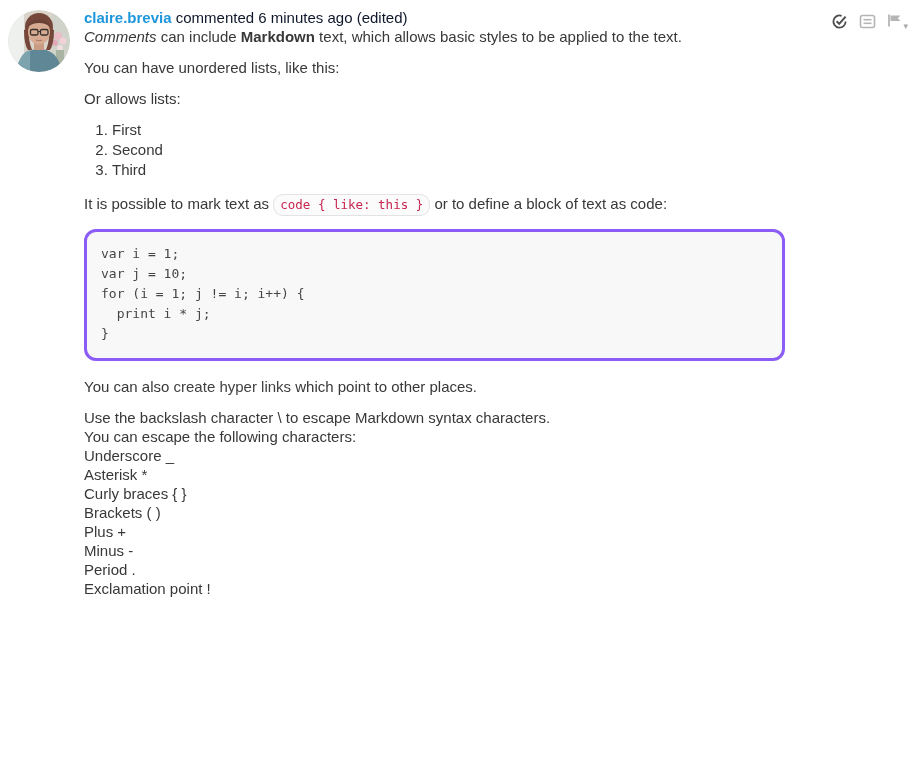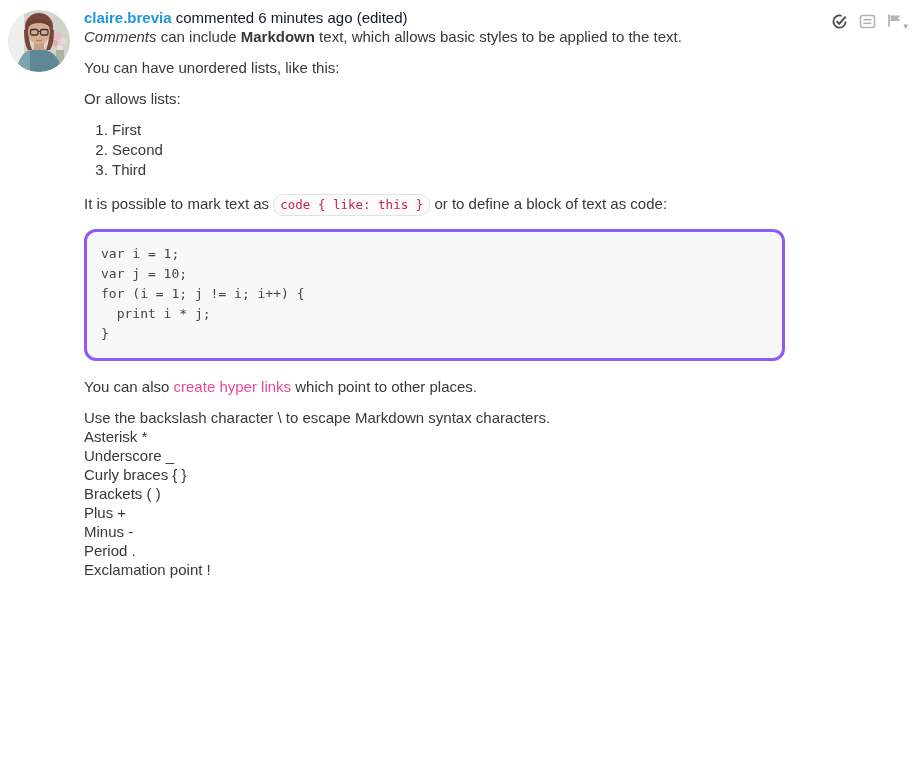--- a/index.html
+++ b/index.html
@@ -60,21 +60,21 @@
     background: #f8f8f8;
     border: 3px solid #8b5cf6;
     border-radius: 12px;
     padding: 12px 14px 14px;
     font-family: "DejaVu Sans Mono", "Liberation Mono", monospace;
     font-size: 13px; line-height: 20px;
     color: #454545;
     white-space: pre;
   }
 
-  a.text-link { color: #ec4899; text-decoration: none; cursor: pointer; }
+  a.text-link { color: #404040; text-decoration: none; cursor: pointer; }
 
   .escape-block { margin: 0 0 14px; }
   .escape-line { line-height: 19px; }
 </style>
 </head>
 <body>
 
 <div class="comment">
 
   <div class="avatar">
@@ -157,22 +157,23 @@
     <pre class="code-block">var i = 1;
 var j = 10;
 for (i = 1; j != i; i++) {
   print i * j;
 }</pre>
 
     <p><span>You can also </span><a class="text-link">create hyper links</a><span> which point to other places.</span></p>
 
     <div class="escape-block">
       <div class="escape-line">Use the backslash character \ to escape Markdown syntax characters.</div>
+      <div class="escape-line">You can escape the following characters:</div>
+      <div class="escape-line">Underscore _</div>
       <div class="escape-line">Asterisk *</div>
-      <div class="escape-line">Underscore _</div>
       <div class="escape-line">Curly braces { }</div>
       <div class="escape-line">Brackets ( )</div>
       <div class="escape-line">Plus +</div>
       <div class="escape-line">Minus -</div>
       <div class="escape-line">Period .</div>
       <div class="escape-line">Exclamation point !</div>
     </div>
 
   </div>
 </div>

